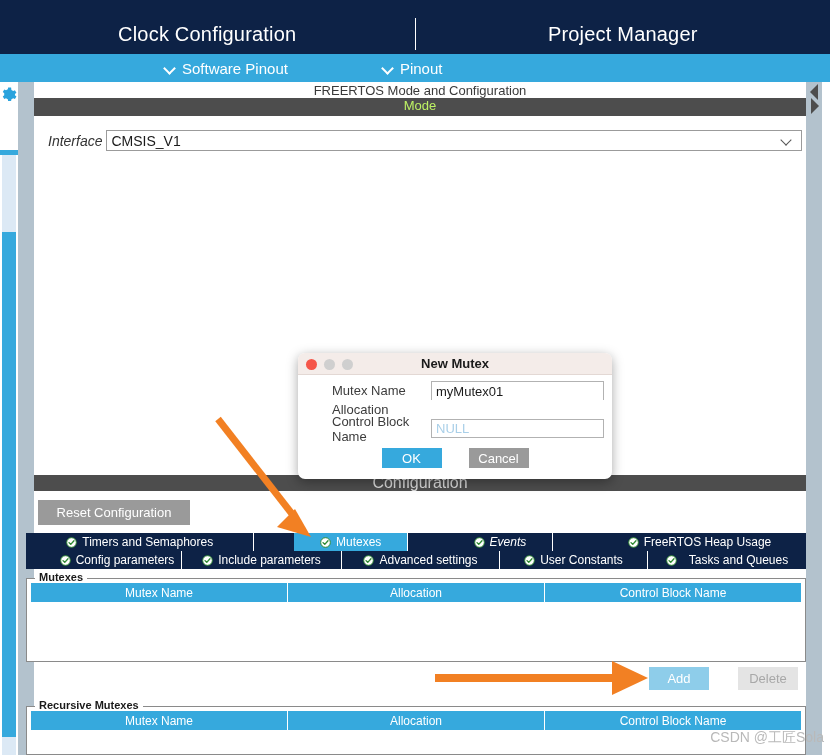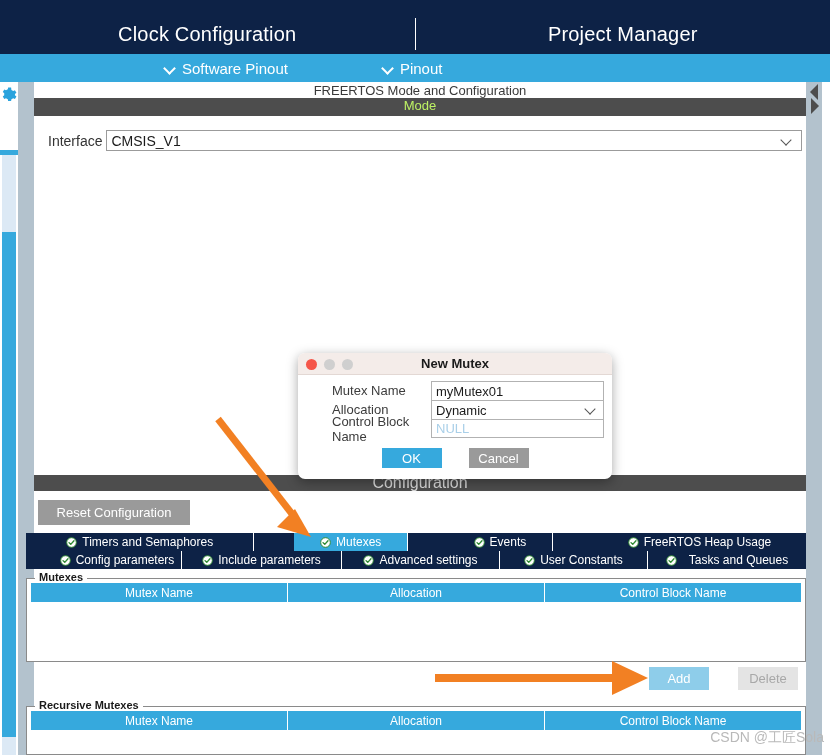--- a/index.html
+++ b/index.html
@@ -48,21 +48,21 @@
 
   
   .panel { position:absolute; left:34px; top:82px; width:772px; height:673px; background:#ffffff; }
 
   .title-row { height:16px; display:flex; align-items:center; justify-content:center;
                font-size:13px; color:#3a3a3a; background:#fff; }
   .mode-bar { height:18px; background:#4d4d4d; color:#bef264; font-size:13px;
               display:flex; align-items:flex-start; justify-content:center; }
 
   .iface-row { margin-top:14px; display:flex; align-items:center; padding-left:14px; }
-  .iface-label { font-size:14px; color:#333; margin-right:4px; }
+  .iface-label { font-size:14px; color:#333; margin-right:4px;font-style:italic; }
   .iface-select { flex:1; height:21px; border:1px solid #9b9b9b; background:#fff;
       display:flex; align-items:center; padding:0 4px; font-size:14px; color:#1a1a1a;
       margin-right:4px; position:relative; }
   .iface-select .cv { position:absolute; right:8px; top:5px; width:11px;height:11px; }
   .cvd:before { content:""; position:absolute; left:0; top:0; width:7px; height:7px;
       border-right:1px solid #555; border-bottom:1px solid #555; transform:rotate(45deg); }
 
   .mode-body { height:290px; background:#ffffff; }
 
   .cfg-bar { position:absolute; left:34px; top:475px; width:772px; height:16px;
@@ -217,21 +217,21 @@
         </svg>
         <span>Timers and Semaphores</span>
       </div>
       <div class="tab active" style="width: 134px;">
         <svg class="tick" viewBox="0 0 16 16">
           <circle cx="8" cy="8" r="7" fill="#ffffff" stroke="#2f8a32" stroke-width="1.4"></circle>
           <path d="M4.4 8.2 L6.9 10.7 L11.6 5.4" fill="none" stroke="#2f8a32" stroke-width="2" stroke-linecap="round" stroke-linejoin="round"></path>
         </svg>
         <span>Mutexes</span>
       </div>
-      <div class="tab" style="width: 124px;">
+      <div class="tab" style="width: 124px; font-style: italic;">
         <svg class="tick" viewBox="0 0 16 16">
           <circle cx="8" cy="8" r="7" fill="#ffffff" stroke="#2f8a32" stroke-width="1.4"></circle>
           <path d="M4.4 8.2 L6.9 10.7 L11.6 5.4" fill="none" stroke="#2f8a32" stroke-width="2" stroke-linecap="round" stroke-linejoin="round"></path>
         </svg>
         <span>Events</span>
       </div>
       <div class="tab" style="width: 252px;">
         <svg class="tick" viewBox="0 0 16 16">
           <circle cx="8" cy="8" r="7" fill="#ffffff" stroke="#2f8a32" stroke-width="1.4"></circle>
           <path d="M4.4 8.2 L6.9 10.7 L11.6 5.4" fill="none" stroke="#2f8a32" stroke-width="2" stroke-linecap="round" stroke-linejoin="round"></path>
@@ -314,24 +314,20 @@
     <div class="dlg-body">
       <div id="dlgfields">
           <div class="frow">
             <span class="flab">Mutex Name</span>
             <div class="fin">
               <span>myMutex01</span>
             </div>
           </div>
           <div class="frow">
             <span class="flab">Allocation</span>
-            <div class="fin">
-              <span>Dynamic</span>
-              <span class="cv cvd"></span>
-            </div>
           </div>
           <div class="frow">
             <span class="flab">Control Block Name</span>
             <div class="fin">
               <span class="ph">NULL</span>
             </div>
           </div>
         </div>
       <div class="dlg-btns">
         <button class="dbtn ok">OK</button>

